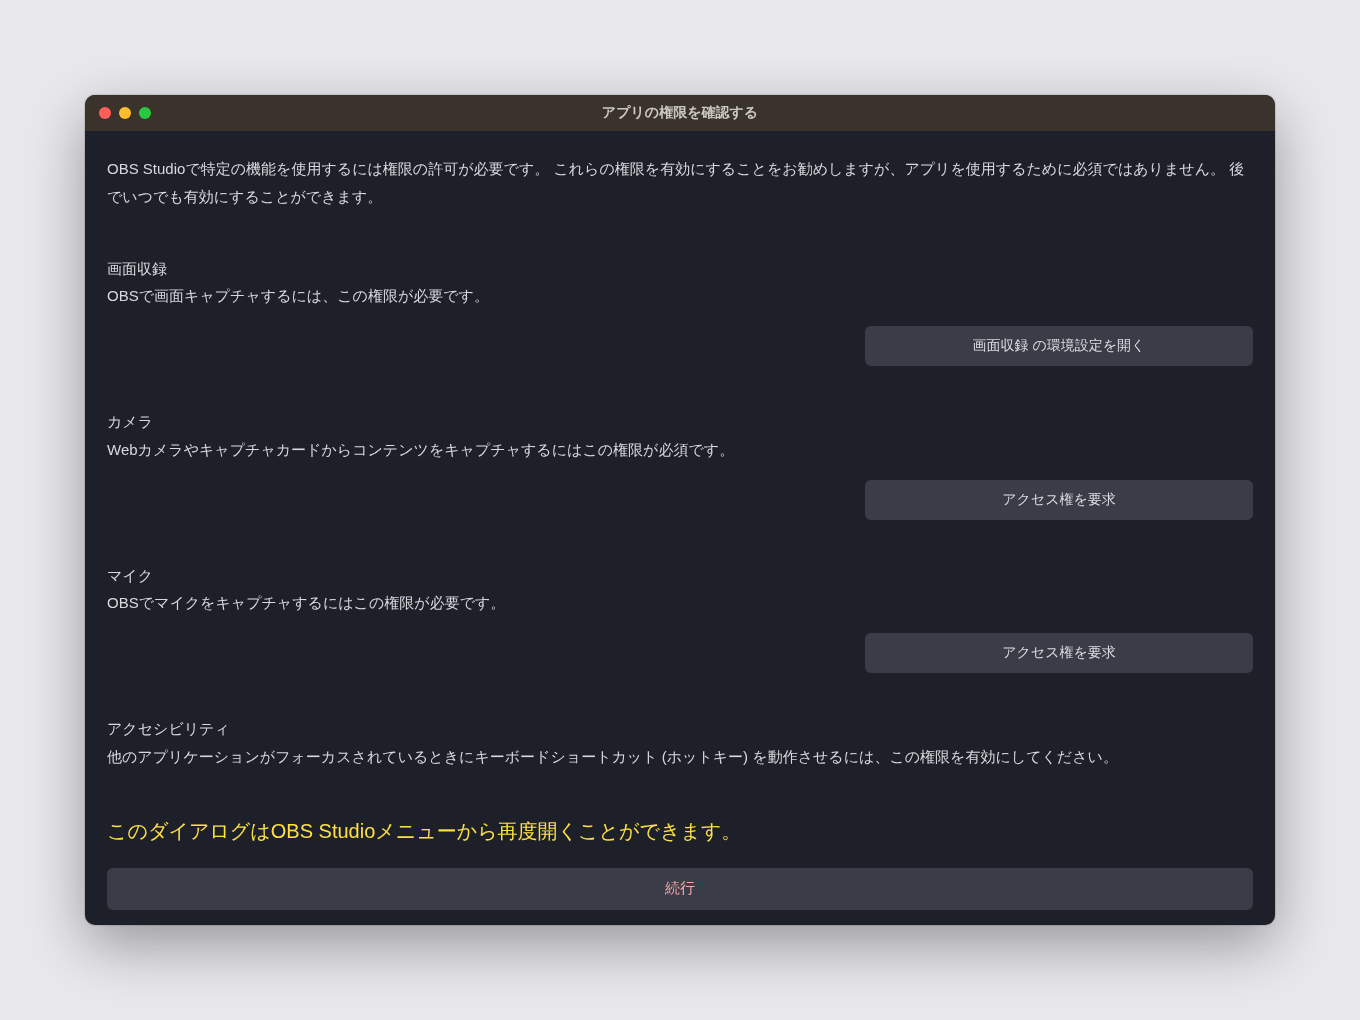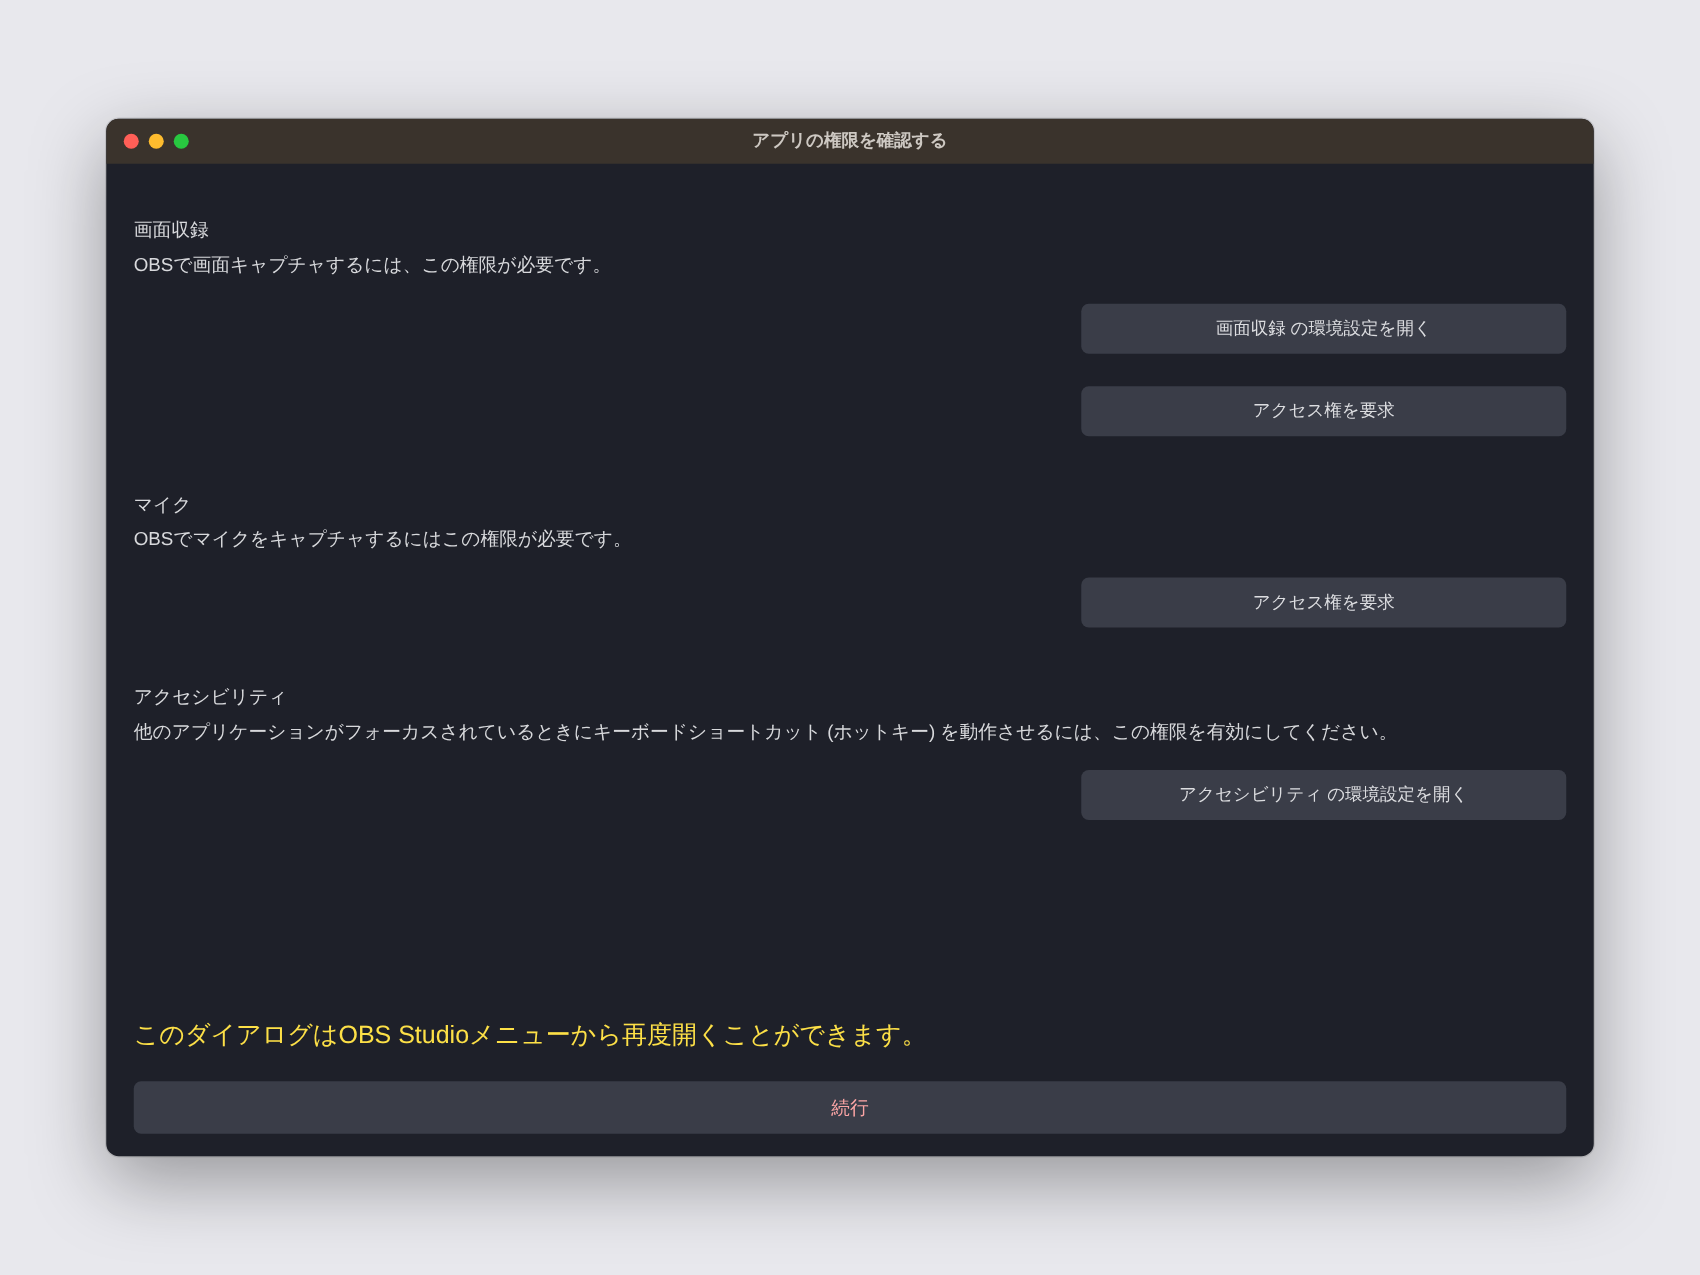--- a/index.html
+++ b/index.html
@@ -150,49 +150,49 @@
   <div class="titlebar">
     <div class="traffic-lights">
       <div class="traffic-light close"></div>
       <div class="traffic-light minimize"></div>
       <div class="traffic-light zoom"></div>
     </div>
     <div class="titlebar-title">アプリの権限を確認する</div>
   </div>
 
   <div class="content">
+    <div class="intro-text">OBS Studioで特定の機能を使用するには権限の許可が必要です。 これらの権限を有効にすることをお勧めしますが、アプリを使用するために必須ではありません。 後でいつでも有効にすることができます。</div>
 
     <div class="section">
       <div class="section-title">画面収録</div>
       <div class="section-desc">OBSで画面キャプチャするには、この権限が必要です。</div>
       <div class="button-row">
         <button class="action-button">画面収録 の環境設定を開く</button>
       </div>
     </div>
 
     <div class="section">
+      <div class="section-title">カメラ</div>
+      <div class="section-desc">Webカメラやキャプチャカードからコンテンツをキャプチャするにはこの権限が必須です。</div>
       <div class="button-row">
         <button class="action-button">アクセス権を要求</button>
       </div>
     </div>
 
     <div class="section">
       <div class="section-title">マイク</div>
       <div class="section-desc">OBSでマイクをキャプチャするにはこの権限が必要です。</div>
       <div class="button-row">
         <button class="action-button">アクセス権を要求</button>
       </div>
     </div>
 
     <div class="section">
       <div class="section-title">アクセシビリティ</div>
       <div class="section-desc">他のアプリケーションがフォーカスされているときにキーボードショートカット (ホットキー) を動作させるには、この権限を有効にしてください。</div>
-      <div class="button-row">
-        <button class="action-button">アクセシビリティ の環境設定を開く</button>
-      </div>
     </div>
 
     <div class="spacer"></div>
 
     <div class="footer-text">このダイアログはOBS Studioメニューから再度開くことができます。</div>
     <button class="continue-button">続行</button>
   </div>
 </div>
 
 </body></html>

